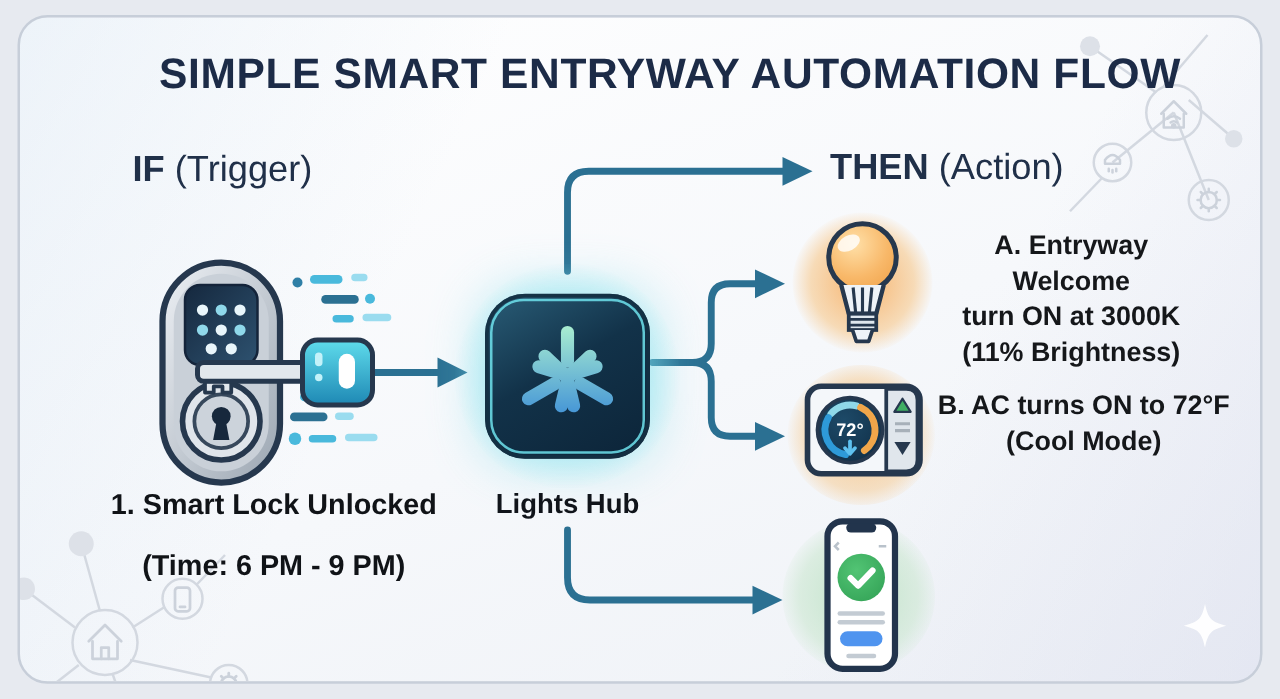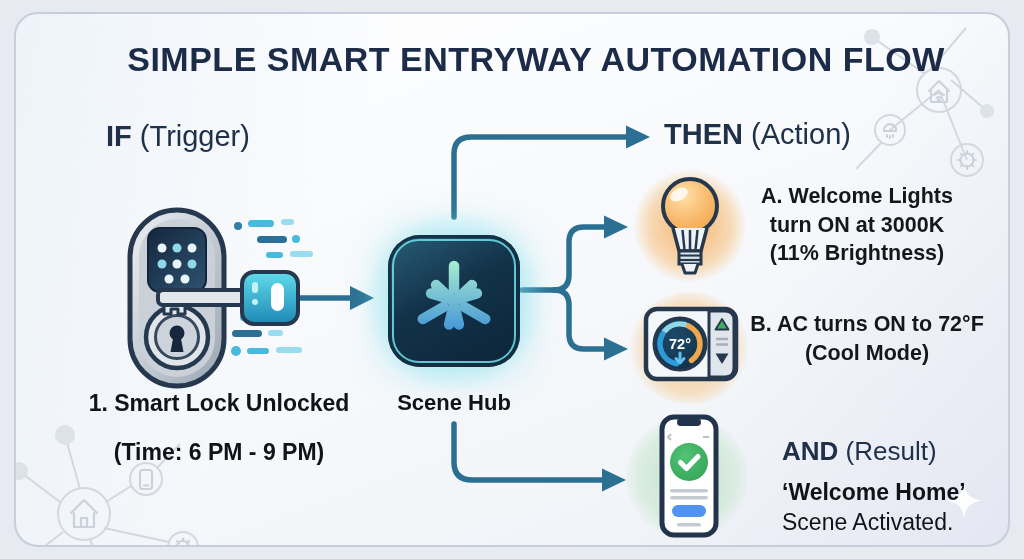--- a/index.html
+++ b/index.html
@@ -295,21 +295,21 @@
       <g stroke="url(#mg)" stroke-width="10.5" fill="none" stroke-linecap="round" stroke-linejoin="round">
         <path d="M66 31 L66 54"></path>
         <path d="M48 50 L66 67 L84 50"></path>
         <path d="M97.2 84 L76.4 72"></path>
         <path d="M88.9 58.4 L65.1 65.5 L70.9 89.6"></path>
         <path d="M34.8 84 L55.6 72"></path>
         <path d="M61.1 89.6 L66.9 65.5 L43.1 58.4"></path>
       </g>
     </svg>
   </div>
-  <div class="hub-label">Scene Hub</div>
+  <div class="hub-label">Lights Hub</div>
 
   <div class="glow glow-a"></div>
   <div class="bulb-wrap">
     <svg width="72" height="103" viewBox="0 0 72 103">
       <defs>
         <radialGradient id="bulbg" cx="0.38" cy="0.3" r="0.9">
           <stop offset="0" stop-color="#ffe0a8"></stop>
             <stop offset="0.55" stop-color="#f8b869"></stop>
             <stop offset="1" stop-color="#ef9f45"></stop>
         </radialGradient>
@@ -320,21 +320,21 @@
       <path d="M28.5 54 L30.5 74" stroke="#26384e" stroke-width="2.5"></path>
       <path d="M36 54 L36 74" stroke="#26384e" stroke-width="2.5"></path>
       <path d="M43.5 54 L41.5 74" stroke="#26384e" stroke-width="2.5"></path>
       <rect x="25" y="75" width="22" height="13" fill="#dfe7ee" stroke="#26384e" stroke-width="3"></rect>
       <line x1="25" y1="79.5" x2="47" y2="79.5" stroke="#26384e" stroke-width="2.2"></line>
       <line x1="25" y1="84" x2="47" y2="84" stroke="#26384e" stroke-width="2.2"></line>
       <path d="M28 88 L31 97 H41 L44 88" fill="#eef3f8" stroke="#26384e" stroke-width="3" stroke-linejoin="round"></path>
     </svg>
   </div>
   <div class="action-a">
-    <div><b>A.</b><span> Welcome Lights</span></div>
+    <div><b>A.</b><span> Entryway Welcome</span></div>
     <div>turn ON at 3000K</div>
     <div>(11% Brightness)</div>
   </div>
 
   <div class="glow glow-b"></div>
   <div class="thermo-wrap">
     <svg width="96" height="76" viewBox="0 0 96 76">
       <defs>
         <radialGradient id="dialg" cx="0.4" cy="0.35" r="0.9">
           <stop offset="0" stop-color="#1d4a68"></stop>
@@ -377,21 +377,14 @@
       <path d="M12 20 L9 23 L12 26" stroke="#b9c2cb" stroke-width="2" fill="none"></path>
       <line x1="44" y1="23" x2="50" y2="23" stroke="#b9c2cb" stroke-width="2"></line>
       <circle cx="30" cy="48" r="19" fill="url(#chkg)"></circle>
       <path d="M21.5 48.5 L27.5 54.5 L39 42.5" stroke="#ffffff" stroke-width="5" fill="none" stroke-linecap="round" stroke-linejoin="round"></path>
       <rect x="11" y="75" width="38" height="3.6" rx="1.8" fill="#c3cbd3"></rect>
       <rect x="11" y="82" width="38" height="3.6" rx="1.8" fill="#c3cbd3"></rect>
       <rect x="13" y="91" width="34" height="12" rx="6" fill="#4f94ef"></rect>
       <rect x="18" y="109" width="24" height="3.6" rx="1.8" fill="#c3cbd3"></rect>
     </svg>
   </div>
-  <div class="result-block">
-    <div class="result-heading">
-      <b>AND</b><span> (Result)</span>
-    </div>
-    <div class="result-l1">‘Welcome Home’</div>
-    <div class="result-l2">Scene Activated.</div>
-  </div>
 
 </div>
 
 </body></html>

